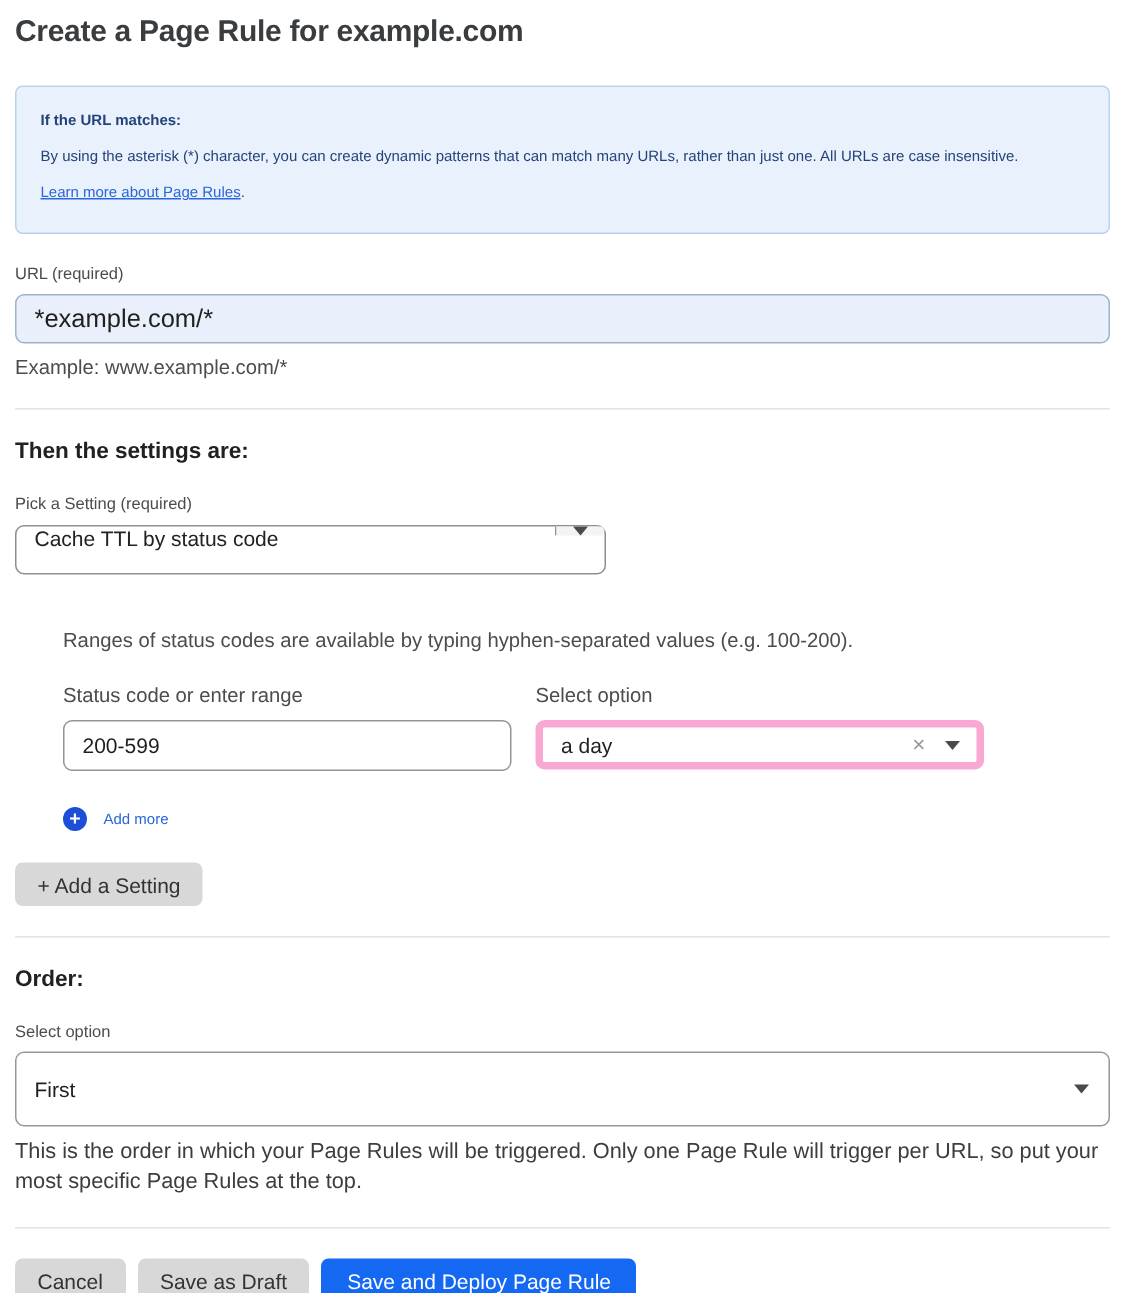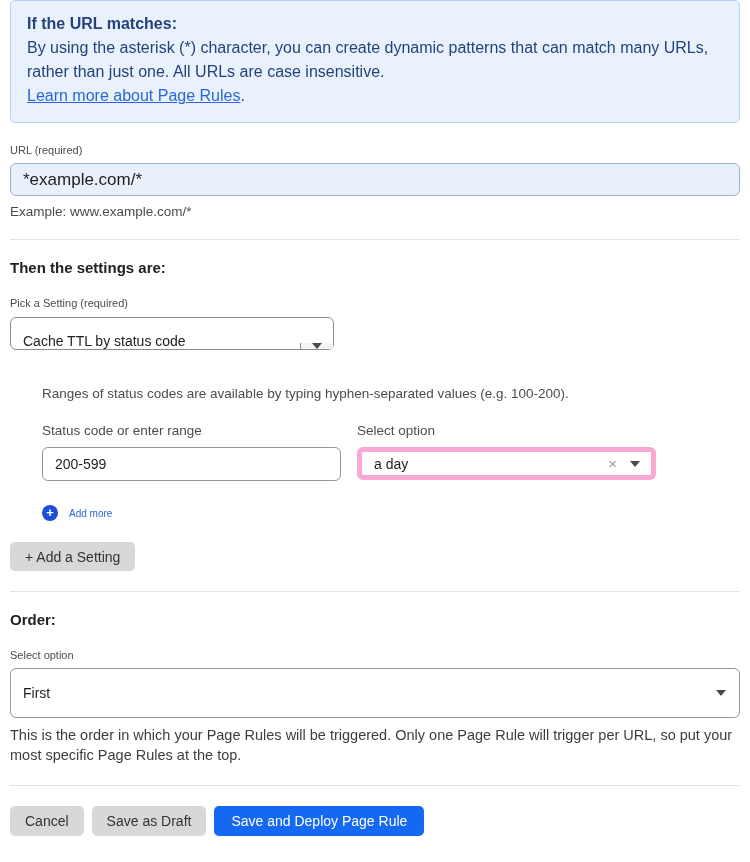--- a/index.html
+++ b/index.html
@@ -1,37 +1,37 @@
 <!DOCTYPE html>
 <html><head>
 <meta charset="utf-8">
 <style>
   * { margin:0; padding:0; box-sizing:border-box; }
   html,body { width:750px; height:862px; background:#fff; font-family:"Liberation Sans", sans-serif; }
   .container { padding:0 10px; width:750px; }
 
   .page-title { padding-top:10px; font-size:20px; font-weight:700; color:#3a3d40; letter-spacing:-0.2px; }
 
-  .info-box { margin-top:0; background:#e9f2fc; border:1px solid #b3d4f2; border-radius:5px;
-              padding:11px 16px 14px; color:#24437b; font-size:16px; line-height:24px; }
+  .info-box { margin-top:24px; background:#e9f2fc; border:1px solid #b3d4f2; border-radius:5px;
+              padding:11px 16px 14px; color:#24437b; font-size:10px; line-height:24px; }
   .info-box .info-heading { font-weight:700; }
   .info-link { color:#2a66d9; text-decoration:underline; cursor:pointer; }
 
   .field-label { margin-top:21px; font-size:11px; color:#4c4c4c; }
   .url-input { margin-top:7px; width:100%; height:33px; background:#eaf0fb; border:1px solid #9fb2cd;
                border-radius:6px; padding:0 12px; font-size:17px; color:#1f1f1f; outline:none;
                font-family:"Liberation Sans", sans-serif; }
   .example-text { margin-top:8px; font-size:13.5px; color:#4c4c4c; }
 
   .divider { margin-top:20px; border:none; border-top:1px solid #e3e3e3; height:0; }
 
   .section-heading { margin-top:19px; font-size:15px; font-weight:700; color:#212121; }
 
-  .setting-select { margin-top:8px; width:324px; height:33px; border:1px solid #8e8e8e; border-radius:6px;
-                    display:flex; align-items:flex-end; background:#fff; cursor:pointer; }
+  .setting-select { margin-top:8px; width:394px; height:33px; border:1px solid #8e8e8e; border-radius:6px;
+                    display:flex; align-items:flex-start; background:#fff; cursor:pointer; }
   .setting-select .select-value { flex:1; display:flex; align-items:center; padding:0 12px;
                                   font-size:14px; color:#222; }
   .setting-select .select-btn { width:33px; border-left:1px solid #8e8e8e; background:#f4f4f4;
                                 display:flex; align-items:center; justify-content:center;
                                 border-radius:0 5px 5px 0; }
   .caret-down { width:0; height:0; border-left:5px solid transparent; border-right:5px solid transparent;
                 border-top:6px solid #4a4a4a; }
 
   .nested { margin-left:32px; }
   .hint-text { margin-top:36px; font-size:13.5px; color:#4c4c4c; }
@@ -64,20 +64,21 @@
   .order-select .combo-value { flex:1; font-size:14px; color:#1f1f1f; }
   .help-text { margin-top:7px; font-size:14.5px; color:#3d3d3d; line-height:20px; }
 
   .actions-row { margin-top:20px; display:flex; gap:8px; }
 </style>
 </head>
 <body>
 
 <div class="container">
 
+  <div class="page-title">Create a Page Rule for example.com</div>
 
   <div class="info-box">
     <div class="info-heading">If the URL matches:</div>
     <div class="info-body">By using the asterisk (*) character, you can create dynamic patterns that can match many URLs, rather than just one. All URLs are case insensitive.</div>
     <div><a class="info-link">Learn more about Page Rules</a><span>.</span></div>
   </div>
 
   <div class="field-label">URL (required)</div>
   <input class="url-input" type="text" value="*example.com/*" style="">
   <div class="example-text">Example: www.example.com/*</div>

